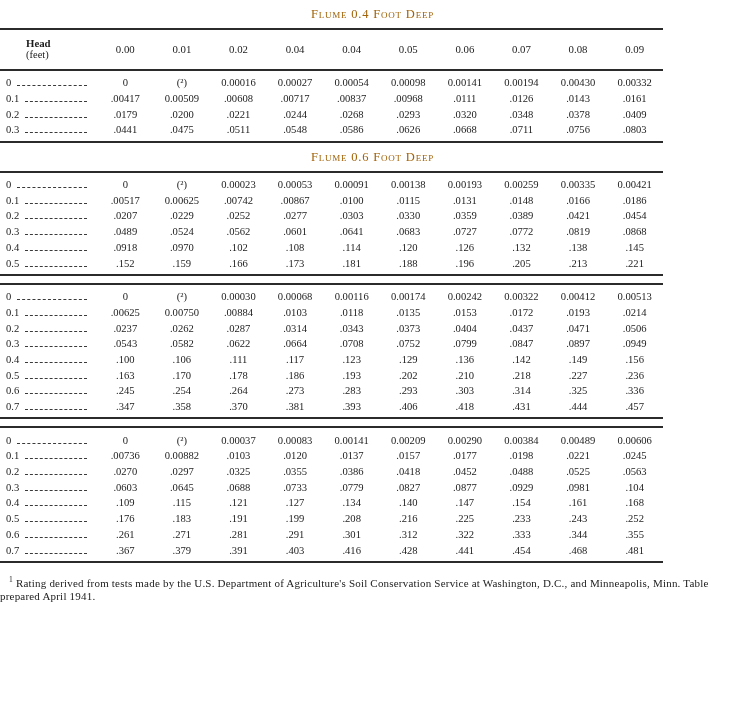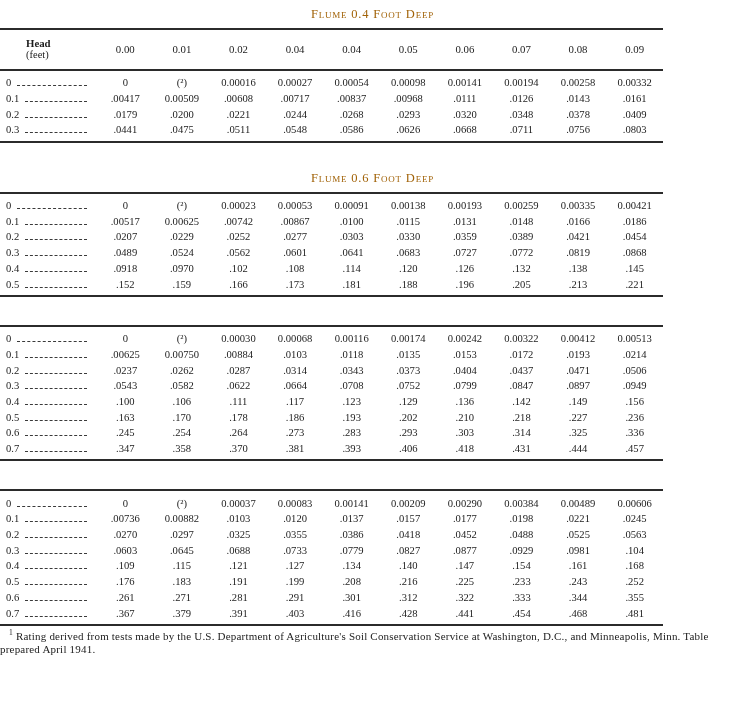--- a/index.html
+++ b/index.html
@@ -6,21 +6,21 @@
     margin: 0;
     padding: 0;
     background: #ffffff;
   }
   body {
     width: 745px;
     color: #1c1c1c;
     font-family: "Liberation Serif", "DejaVu Serif", serif;
     padding-top: 3px;
   }
-  .table-section { margin-top: 28px; }
+  .table-section { margin-top: 7px; }
   .table-section:first-child { margin-top: 4px; }
   .table-title {
     text-align: center;
     font-variant: small-caps;
     font-size: 12.5px;
     letter-spacing: 0.8px;
     margin-bottom: 6px;
     color: #a16207;
   }
   table.rating-table {
@@ -57,21 +57,21 @@
     align-items: flex-end;
     padding-left: 6px;
   }
   .row-head { font-size: 10.6px; line-height: 13px; }
   .leader {
     flex: 1;
     border-bottom: 1.2px dashed #3a3a3a;
     margin: 0 10px 3px 6px;
     height: 0;
   }
-  #footnotes { }
+  #footnotes { margin-top: 10px; }
   .footnote {
     margin: 0;
     font-size: 11px;
     line-height: 13.8px;
     letter-spacing: 0.2px;
     text-indent: 9px;
     color: #222222;
   }
   .footnote sup { font-size: 7.5px; }
 </style>
@@ -123,21 +123,21 @@
                 </span>
               </td>
               <td>0</td>
               <td>(²)</td>
               <td>0.00016</td>
               <td>0.00027</td>
               <td>0.00054</td>
               <td>0.00098</td>
               <td>0.00141</td>
               <td>0.00194</td>
-              <td>0.00258</td>
+              <td>0.00430</td>
               <td>0.00332</td>
             </tr>
             <tr>
               <td class="label-cell">
                 <span class="label-wrap">
                   <span class="row-head">0.1</span>
                   <span class="leader"></span>
                 </span>
               </td>
               <td>.00417</td>

